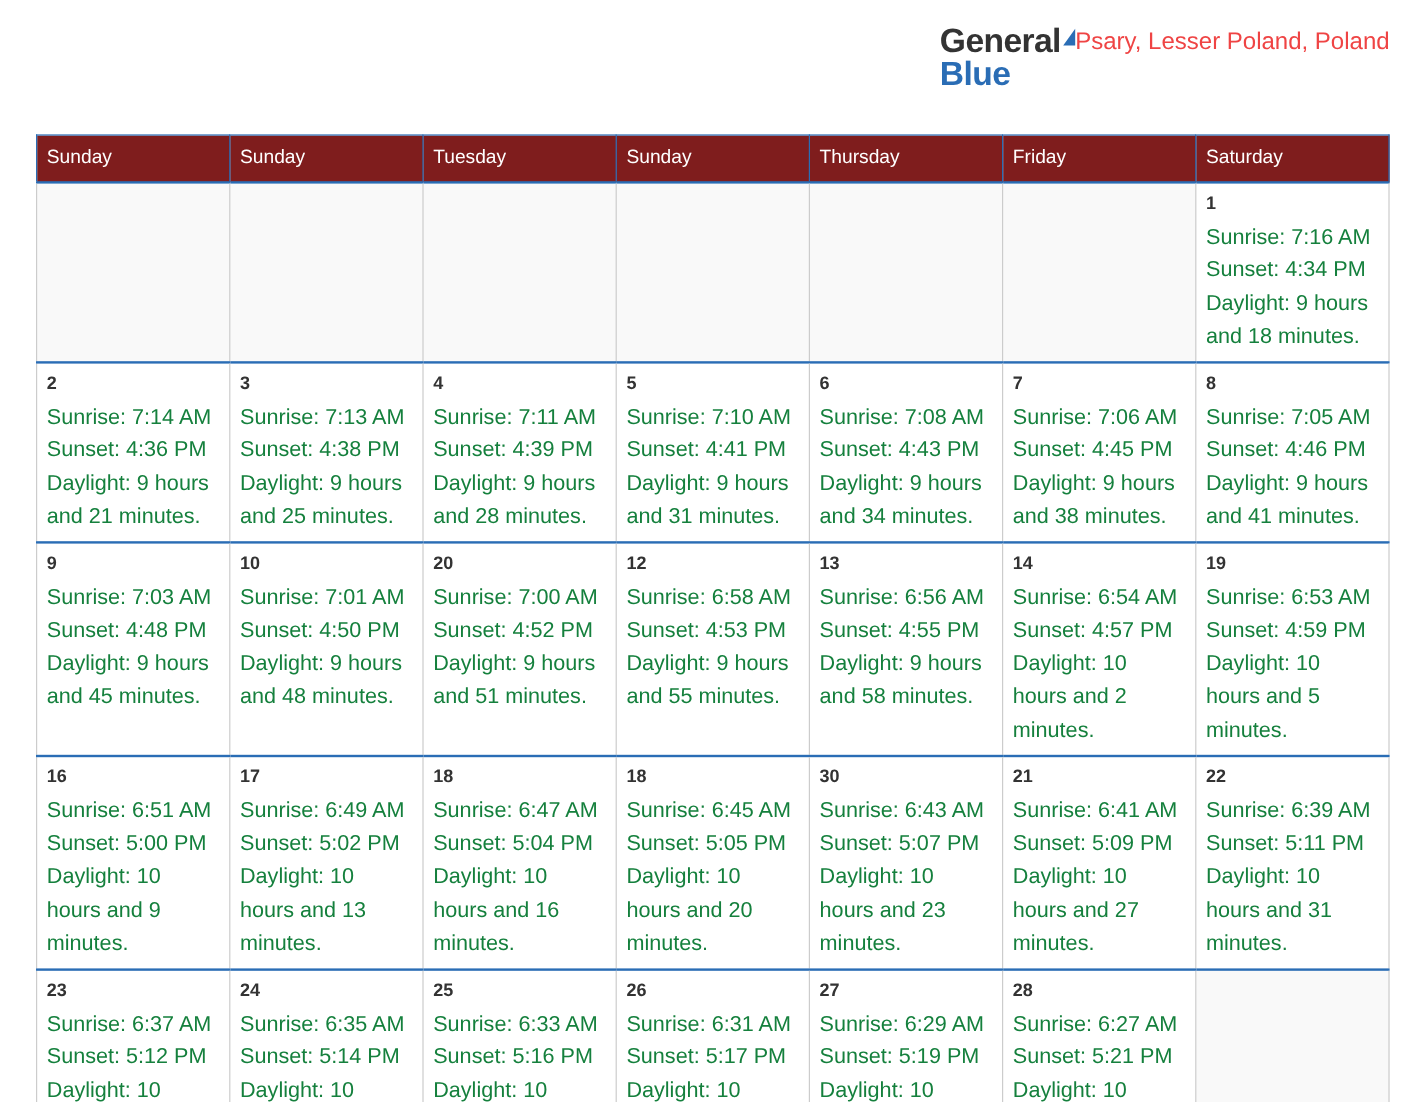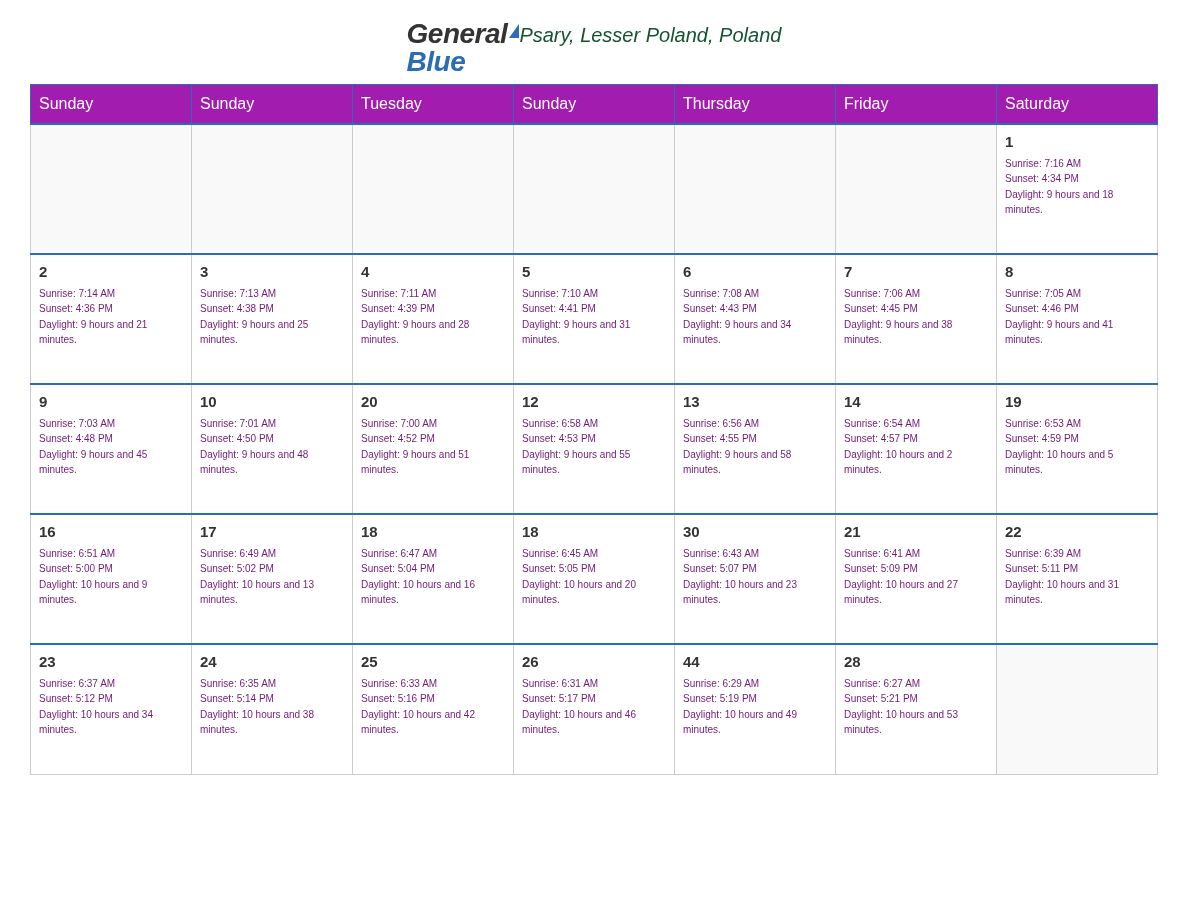--- a/index.html
+++ b/index.html
@@ -6,24 +6,23 @@
     body {
       font-family: Arial, Helvetica, sans-serif;
       background: #fff;
       color: #333;
       width: 1188px;
       min-height: 918px;
       padding: 20px 30px;
     }
     .header {
       display: flex;
-      justify-content: center;
+      justify-content: flex-end;
       align-items: flex-start;
-      margin-bottom: 8px;
-      font-style: italic;
+      margin-bottom: 36px;
     }
     .logo {
       display: flex;
       flex-direction: column;
       align-items: flex-start;
       line-height: 1;
     }
     .logo-general {
       font-size: 28px;
       font-weight: bold;
@@ -50,30 +49,30 @@
     .title-section {
       text-align: right;
     }
     .month-title {
       font-size: 48px;
       font-weight: normal;
       color: #222;
     }
     .location {
       font-size: 20px;
-      color: #14532d;
+      color: #ef4444;
       margin-top: 4px;
     }
     .calendar {
       width: 100%;
       border-collapse: collapse;
       table-layout: fixed;
     }
     .calendar thead th {
-      background-color: #a21caf;
+      background-color: #7f1d1d;
       color: #fff;
       padding: 10px 8px;
       font-size: 16px;
       font-weight: normal;
       text-align: left;
       border: 1px solid #2a6db5;
       margin-top: 12px;
     }
     .calendar tbody td {
       vertical-align: top;
@@ -90,22 +89,22 @@
     .calendar tbody tr:not(:first-child) td {
       border-top: 2px solid #2a6db5;
     }
     .day-number {
       font-size: 15px;
       font-weight: bold;
       display: block;
       margin-bottom: 2px;
     }
     .day-info {
-      font-size: 10px;
-      color: #701a75;
+      font-size: 18px;
+      color: #15803d;
       line-height: 1.55;
     }
     .empty-cell {
       background: #f9f9f9;
     }
   </style>
 </head>
 <body>
 
 <div class="header">
@@ -247,21 +246,21 @@
         </td>
         <td>
           <span class="day-number">25</span>
           <div class="day-info">Sunrise: 6:33 AM<br>Sunset: 5:16 PM<br>Daylight: 10 hours and 42 minutes.</div>
         </td>
         <td>
           <span class="day-number">26</span>
           <div class="day-info">Sunrise: 6:31 AM<br>Sunset: 5:17 PM<br>Daylight: 10 hours and 46 minutes.</div>
         </td>
         <td>
-          <span class="day-number">44</span>
+          <span class="day-number">27</span>
           <div class="day-info">Sunrise: 6:29 AM<br>Sunset: 5:19 PM<br>Daylight: 10 hours and 49 minutes.</div>
         </td>
         <td>
           <span class="day-number">28</span>
           <div class="day-info">Sunrise: 6:27 AM<br>Sunset: 5:21 PM<br>Daylight: 10 hours and 53 minutes.</div>
         </td>
         <td class="empty-cell"></td>
       </tr>
     </tbody>
 </table>

